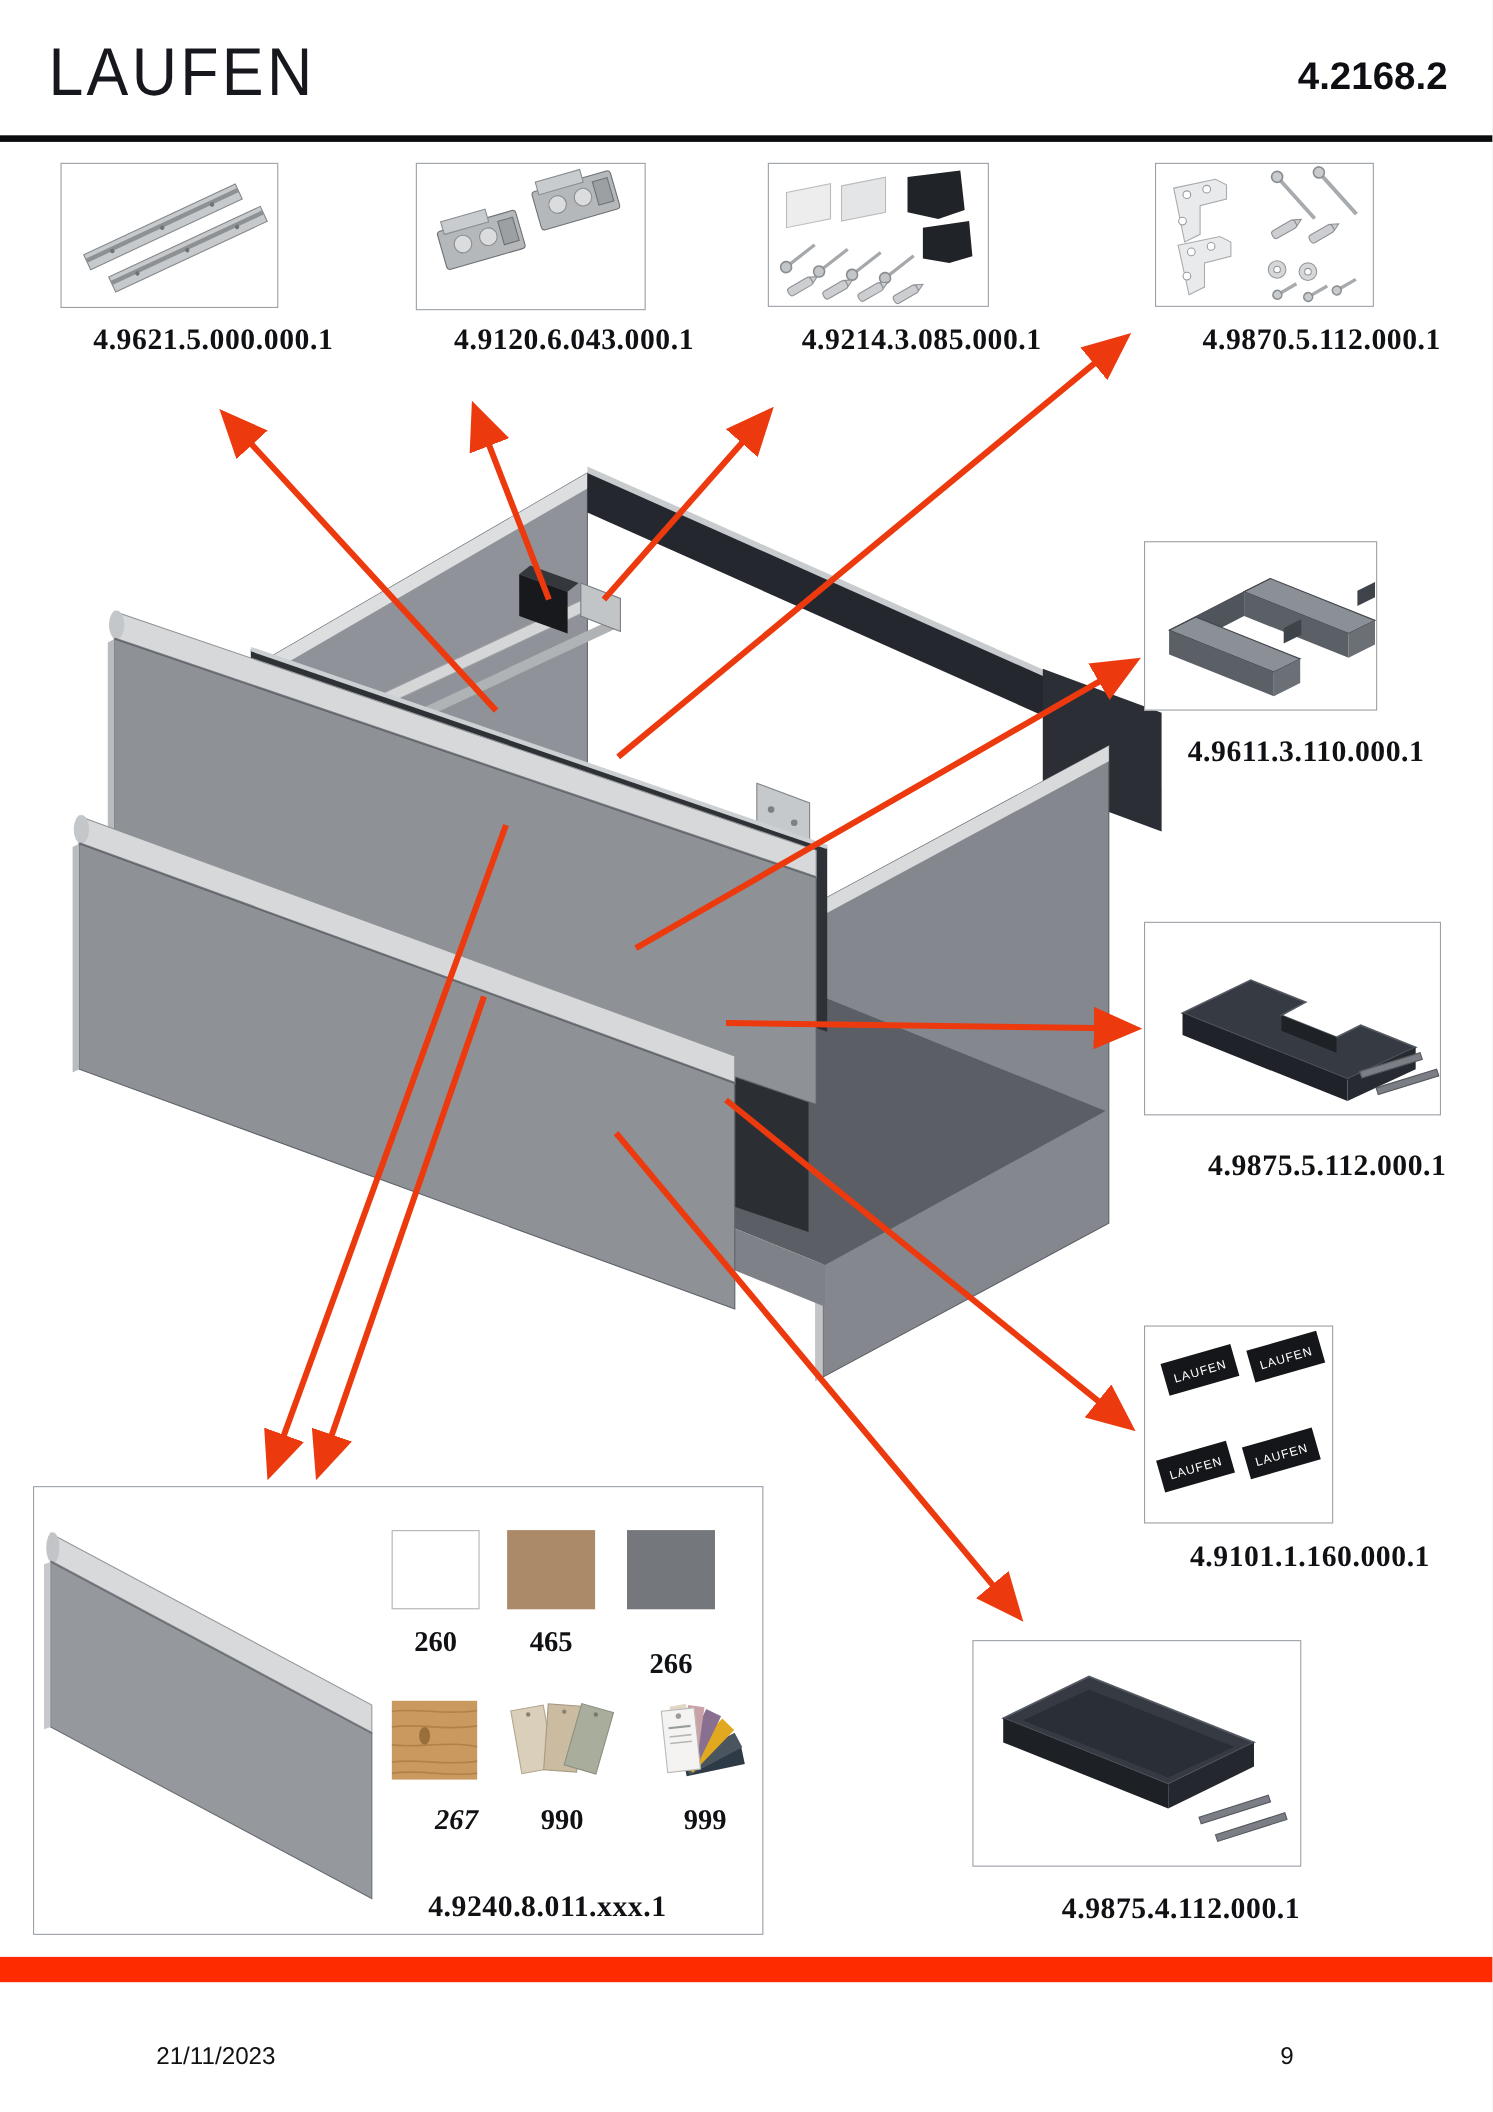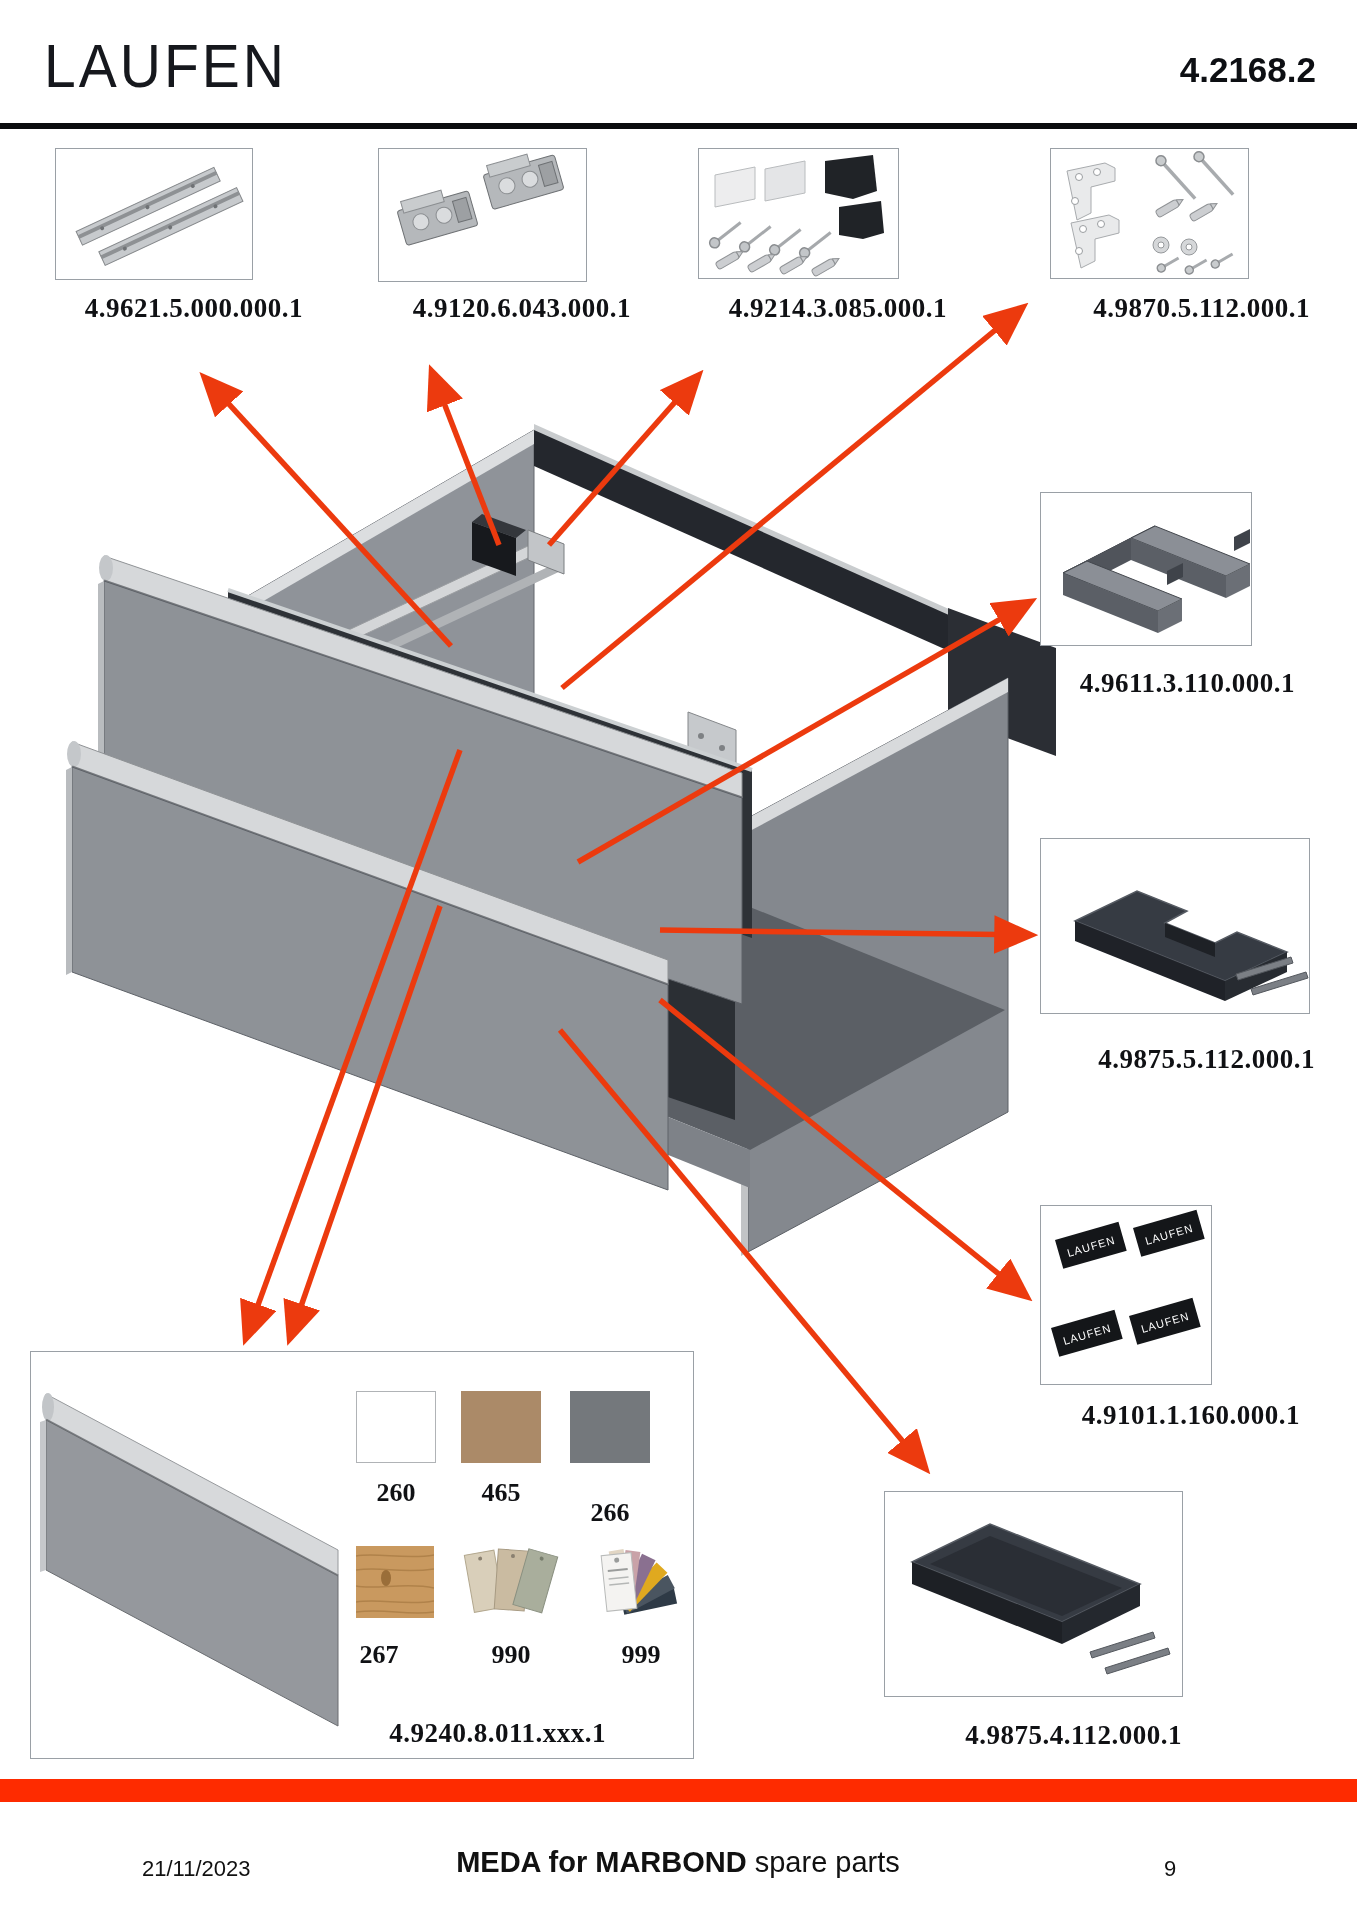--- a/index.html
+++ b/index.html
@@ -366,24 +366,23 @@
       </g>
     <g transform="rotate(-6 25 36)">
       <rect x="10" y="8" width="30" height="56" fill="#f4f3f1" stroke="#b8bab9"></rect>
       <circle cx="25" cy="14" r="2.5" fill="#9a9c9b"></circle>
       <line x1="15" y1="24" x2="35" y2="24" stroke="#9a9c9b" stroke-width="2"></line>
       <line x1="15" y1="32" x2="35" y2="32" stroke="#b5b7b6" stroke-width="1.5"></line>
       <line x1="15" y1="38" x2="35" y2="38" stroke="#b5b7b6" stroke-width="1.5"></line>
     </g>
   </svg>
 
-  <div class="num" style="left:340px;top:1640px;width:78px;">267</div>
+  <div class="num" style="left:376px;top:1640px;width:78px;font-style:italic;">267</div>
   <div class="num" style="left:456px;top:1640px;width:110px;">990</div>
   <div class="num" style="left:594px;top:1640px;width:94px;">999</div>
 
   <div class="code" style="left:306px;top:1718px;">4.9240.8.011.xxx.1</div>
 
   <div id="footer-bar" class="abs"></div>
   <div class="ftext" style="left:142px;top:1856px;">21/11/2023</div>
-  <div id="ftitle" class="abs"><b>MEDA for MARBOND</b><span> spare parts</span></div>
   <div class="ftext" style="left:1150px;top:1856px;width:40px;text-align:center;">9</div>
 
 </div>
 
 </body></html>

